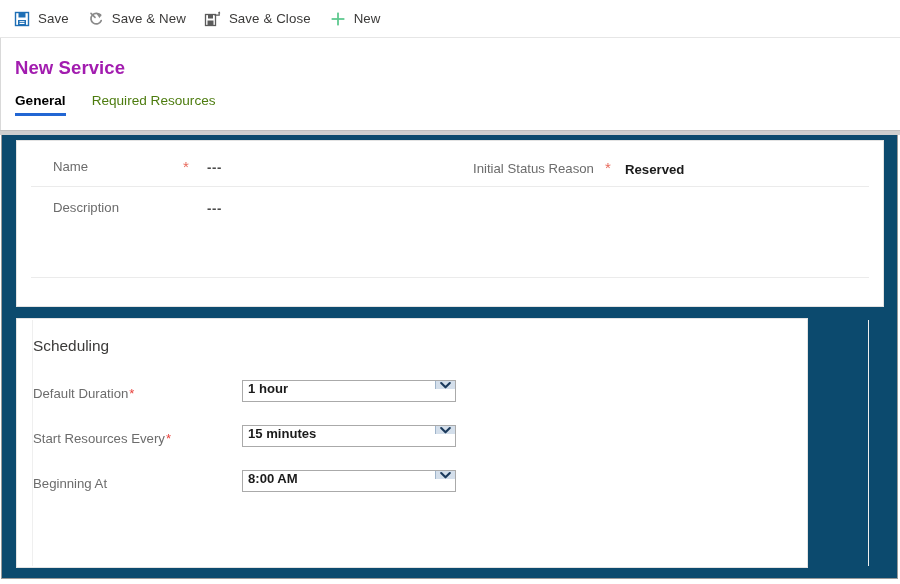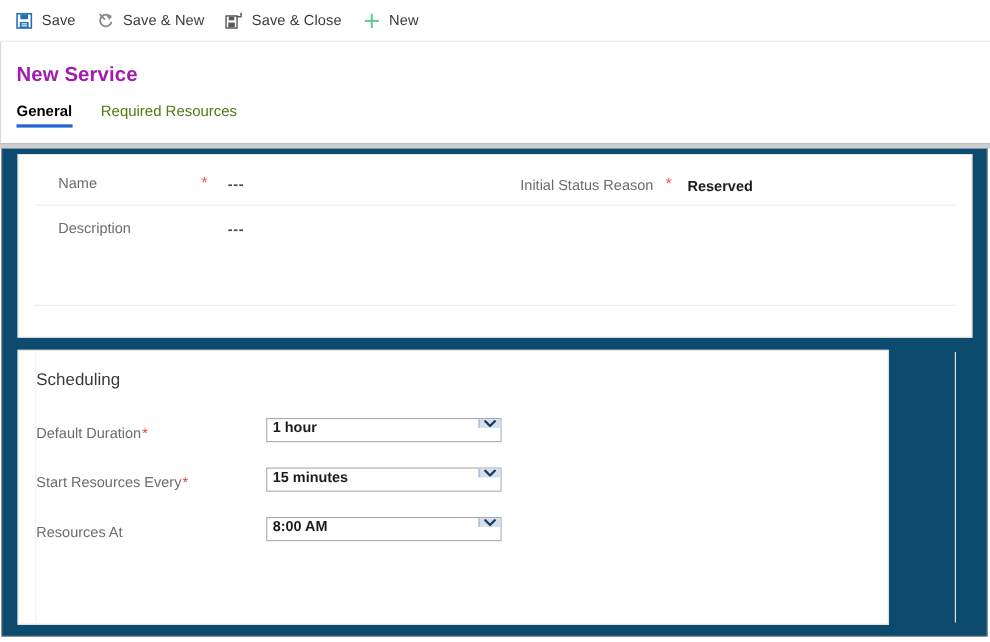--- a/index.html
+++ b/index.html
@@ -386,21 +386,21 @@
           <span class="dropdown-arrow">
             <svg width="11" height="8" viewBox="0 0 11 8">
               <path d="M1.2 2 L5.5 6.3 L9.8 2" fill="none" stroke="#1b3a5c" stroke-width="2.1" stroke-linecap="round" stroke-linejoin="round"></path>
             </svg>
           </span>
         </div>
       </div>
 
       <div class="sched-row" id="sched-row-3">
         <span class="sched-label">
-          <span>Resources At</span>
+          <span>Beginning At</span>
         </span>
         <div class="dropdown">
           <span class="dropdown-value">8:00 AM</span>
           <span class="dropdown-arrow">
             <svg width="11" height="8" viewBox="0 0 11 8">
               <path d="M1.2 2 L5.5 6.3 L9.8 2" fill="none" stroke="#1b3a5c" stroke-width="2.1" stroke-linecap="round" stroke-linejoin="round"></path>
             </svg>
           </span>
         </div>
       </div>

